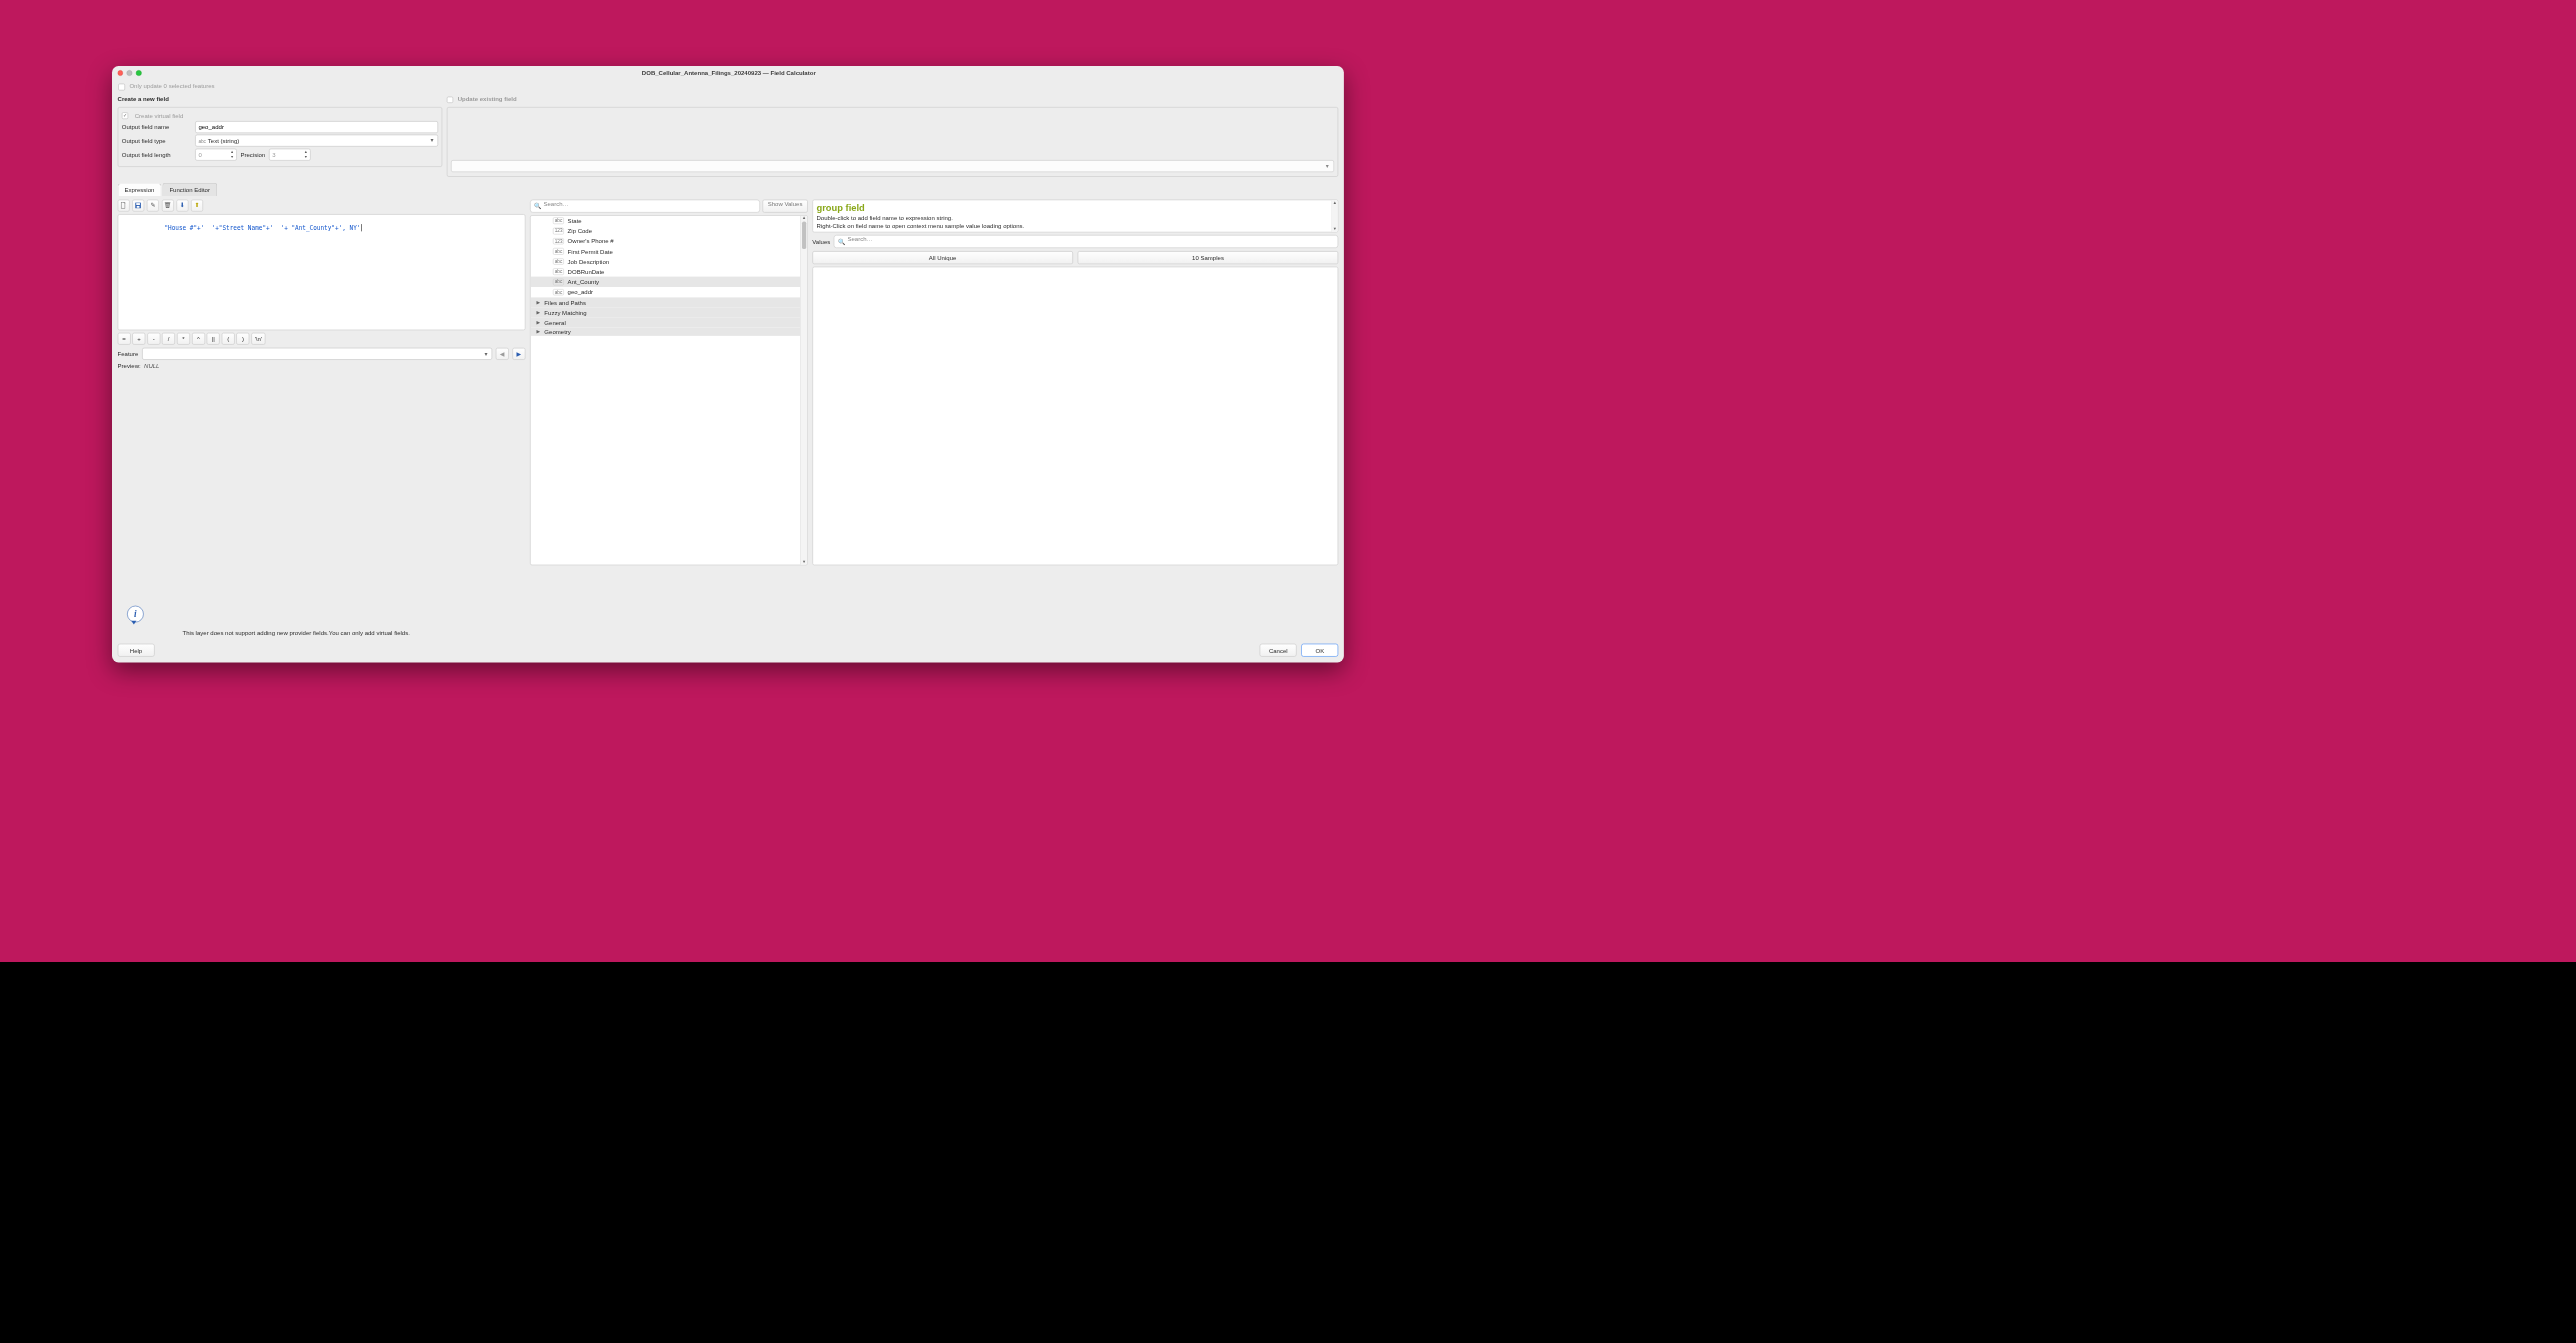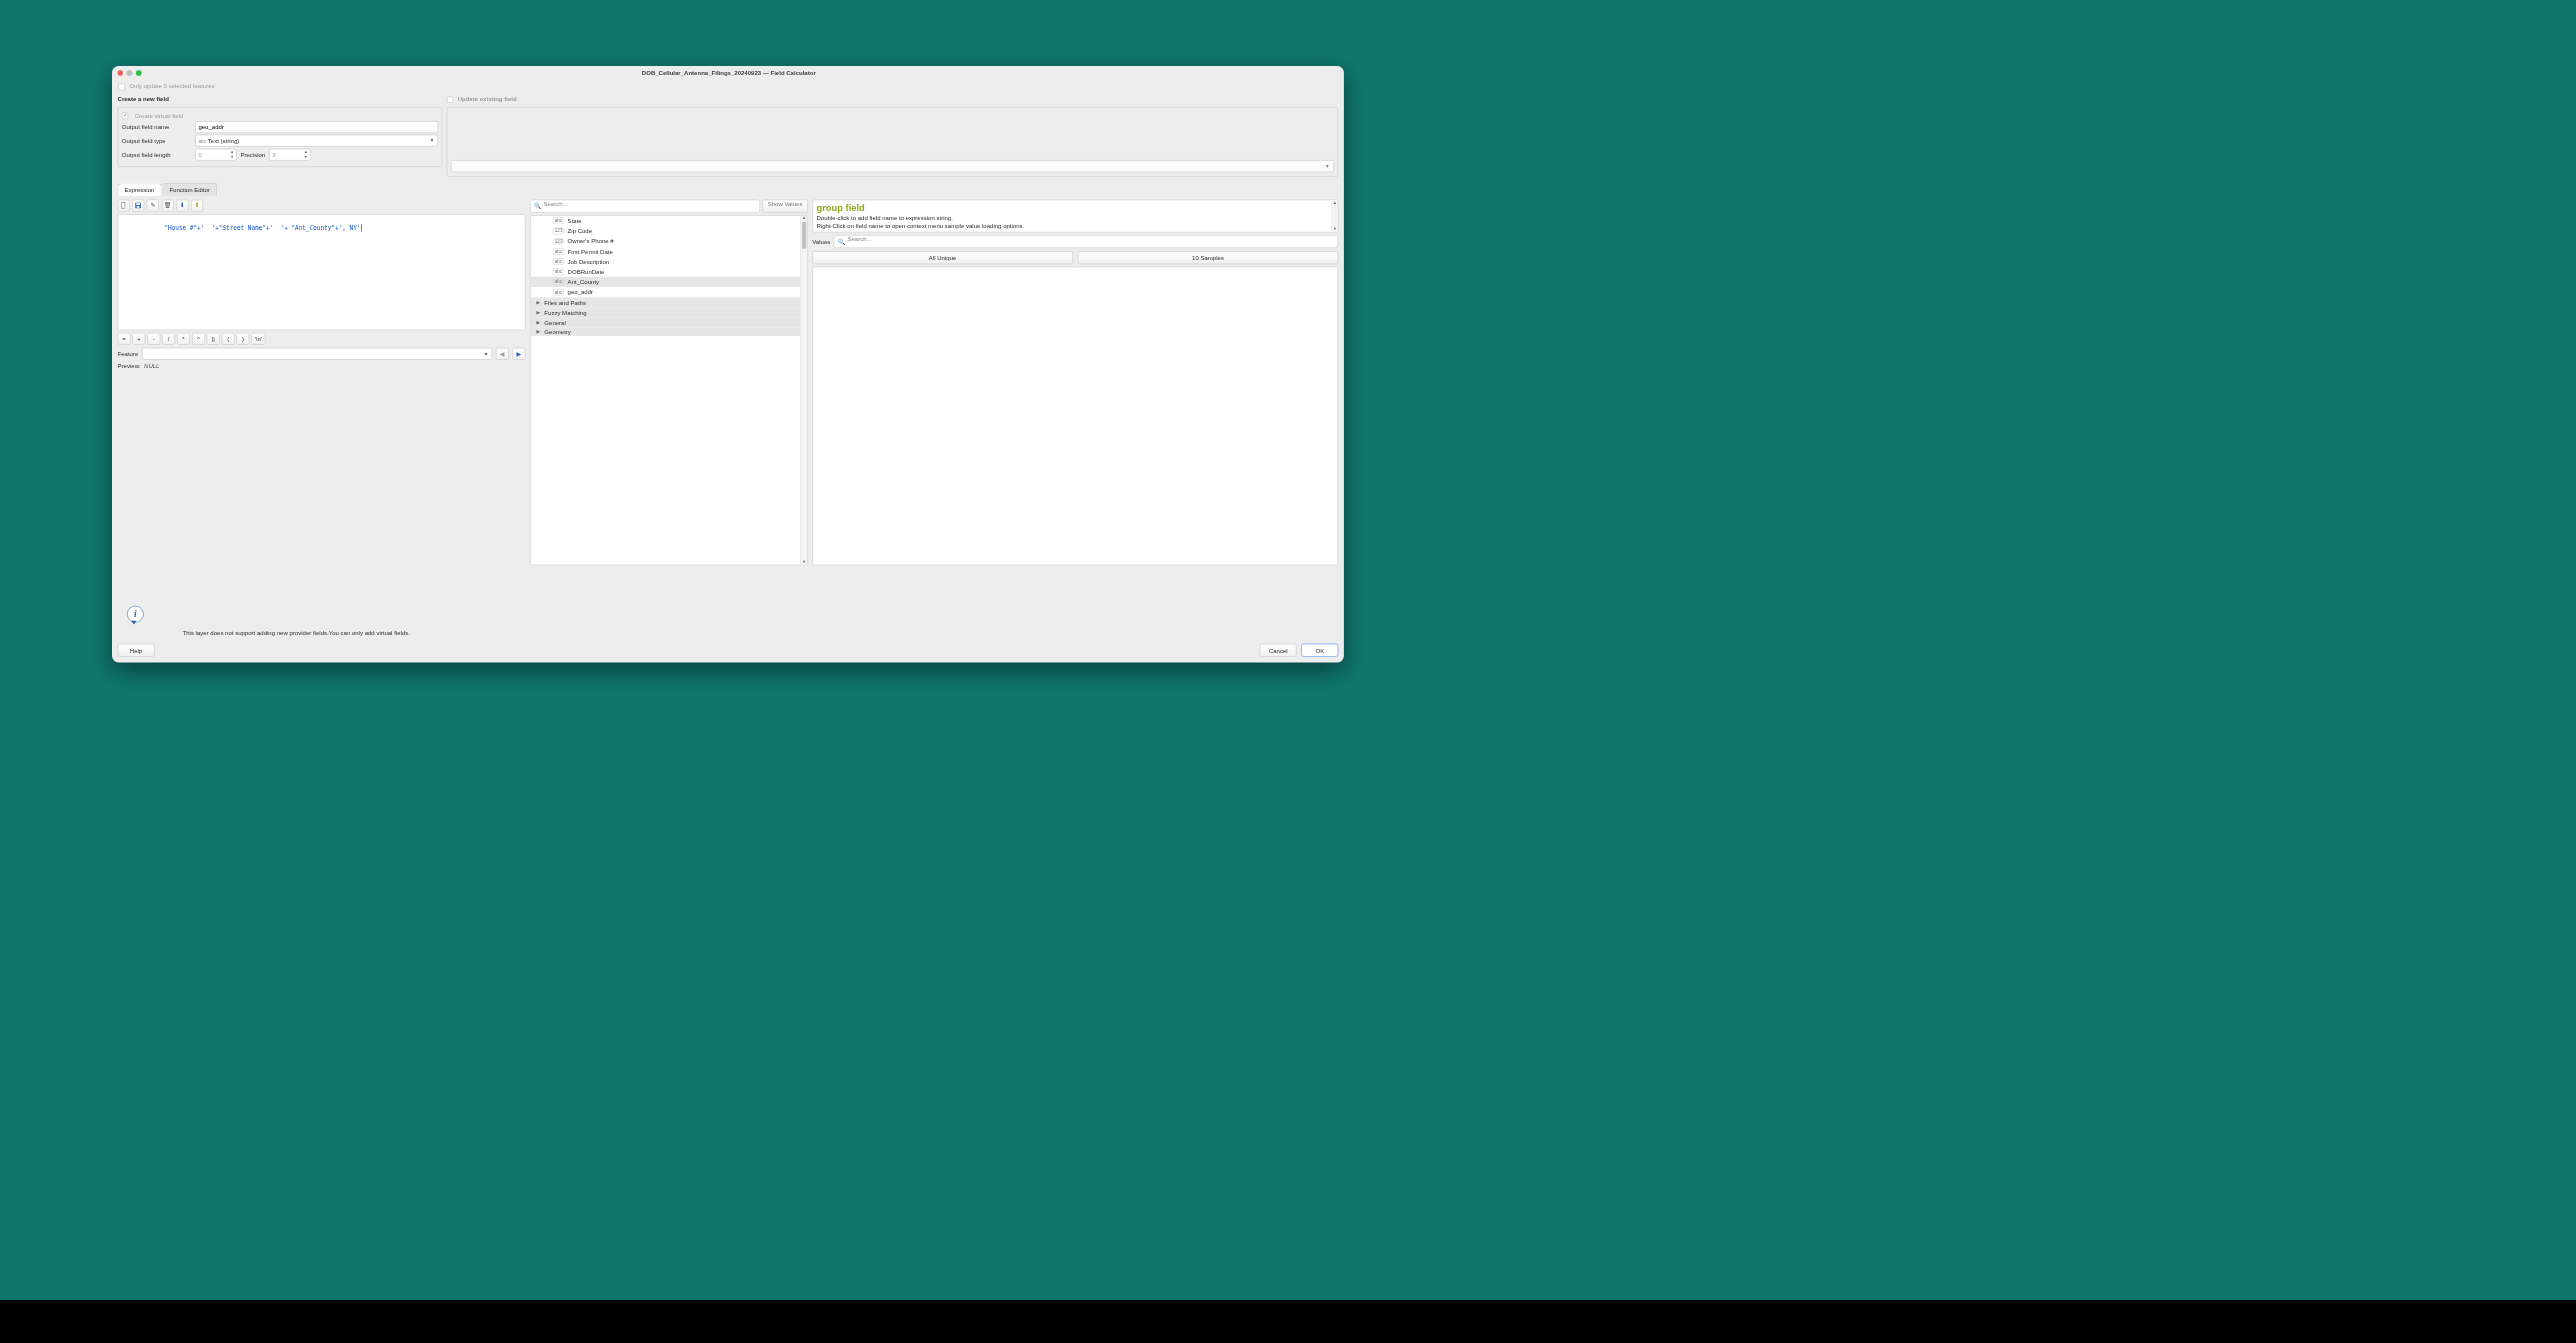--- a/index.html
+++ b/index.html
@@ -1,17 +1,17 @@
 <!DOCTYPE html>
 <html><head>
 <meta charset="utf-8">
 <style>
   * { box-sizing: border-box; }
   html, body { margin:0; padding:0; background:#000; font-family:-apple-system,BlinkMacSystemFont,"Segoe UI",Arial,sans-serif; font-size:11.6px; color:#2b2b2b;}
-  .stage { position:relative; width:2576px; height:1300px; background:#0f766e; }
+  .stage { position:relative; width:2576px; height:962px; background:#be185d; }
   .dialog {
     position:absolute; left:112px; top:66px; width:2369px; height:1147px;
     background:#ededed; border-radius:12.5px; box-shadow:0 16px 48px rgba(0,0,0,0.45);
     transform:scale(0.52); transform-origin:top left;
     display:flex; flex-direction:column;
   }
   .titlebar { height:27px; display:flex; align-items:center; padding:0 10.7px; border-top-left-radius:12.5px;border-top-right-radius:12.5px;}
   .traffic { display:flex; gap:7.1px; align-items:center;}
   .tl { width:10.7px; height:10.7px; border-radius:50%; }
   .red{background:#ff5f57;border:0.9px solid #e24640;}

